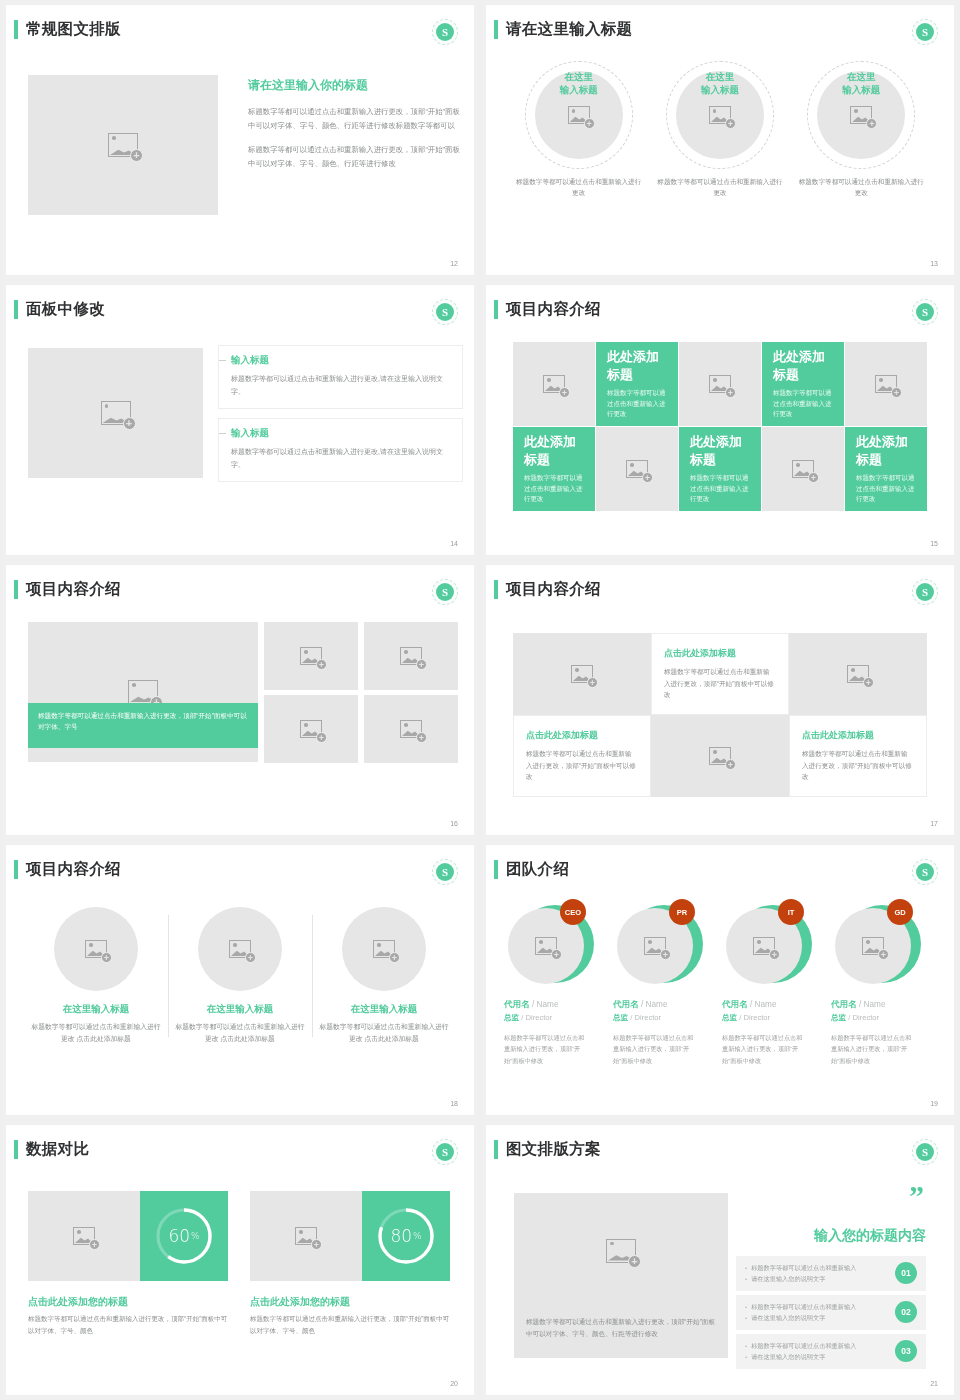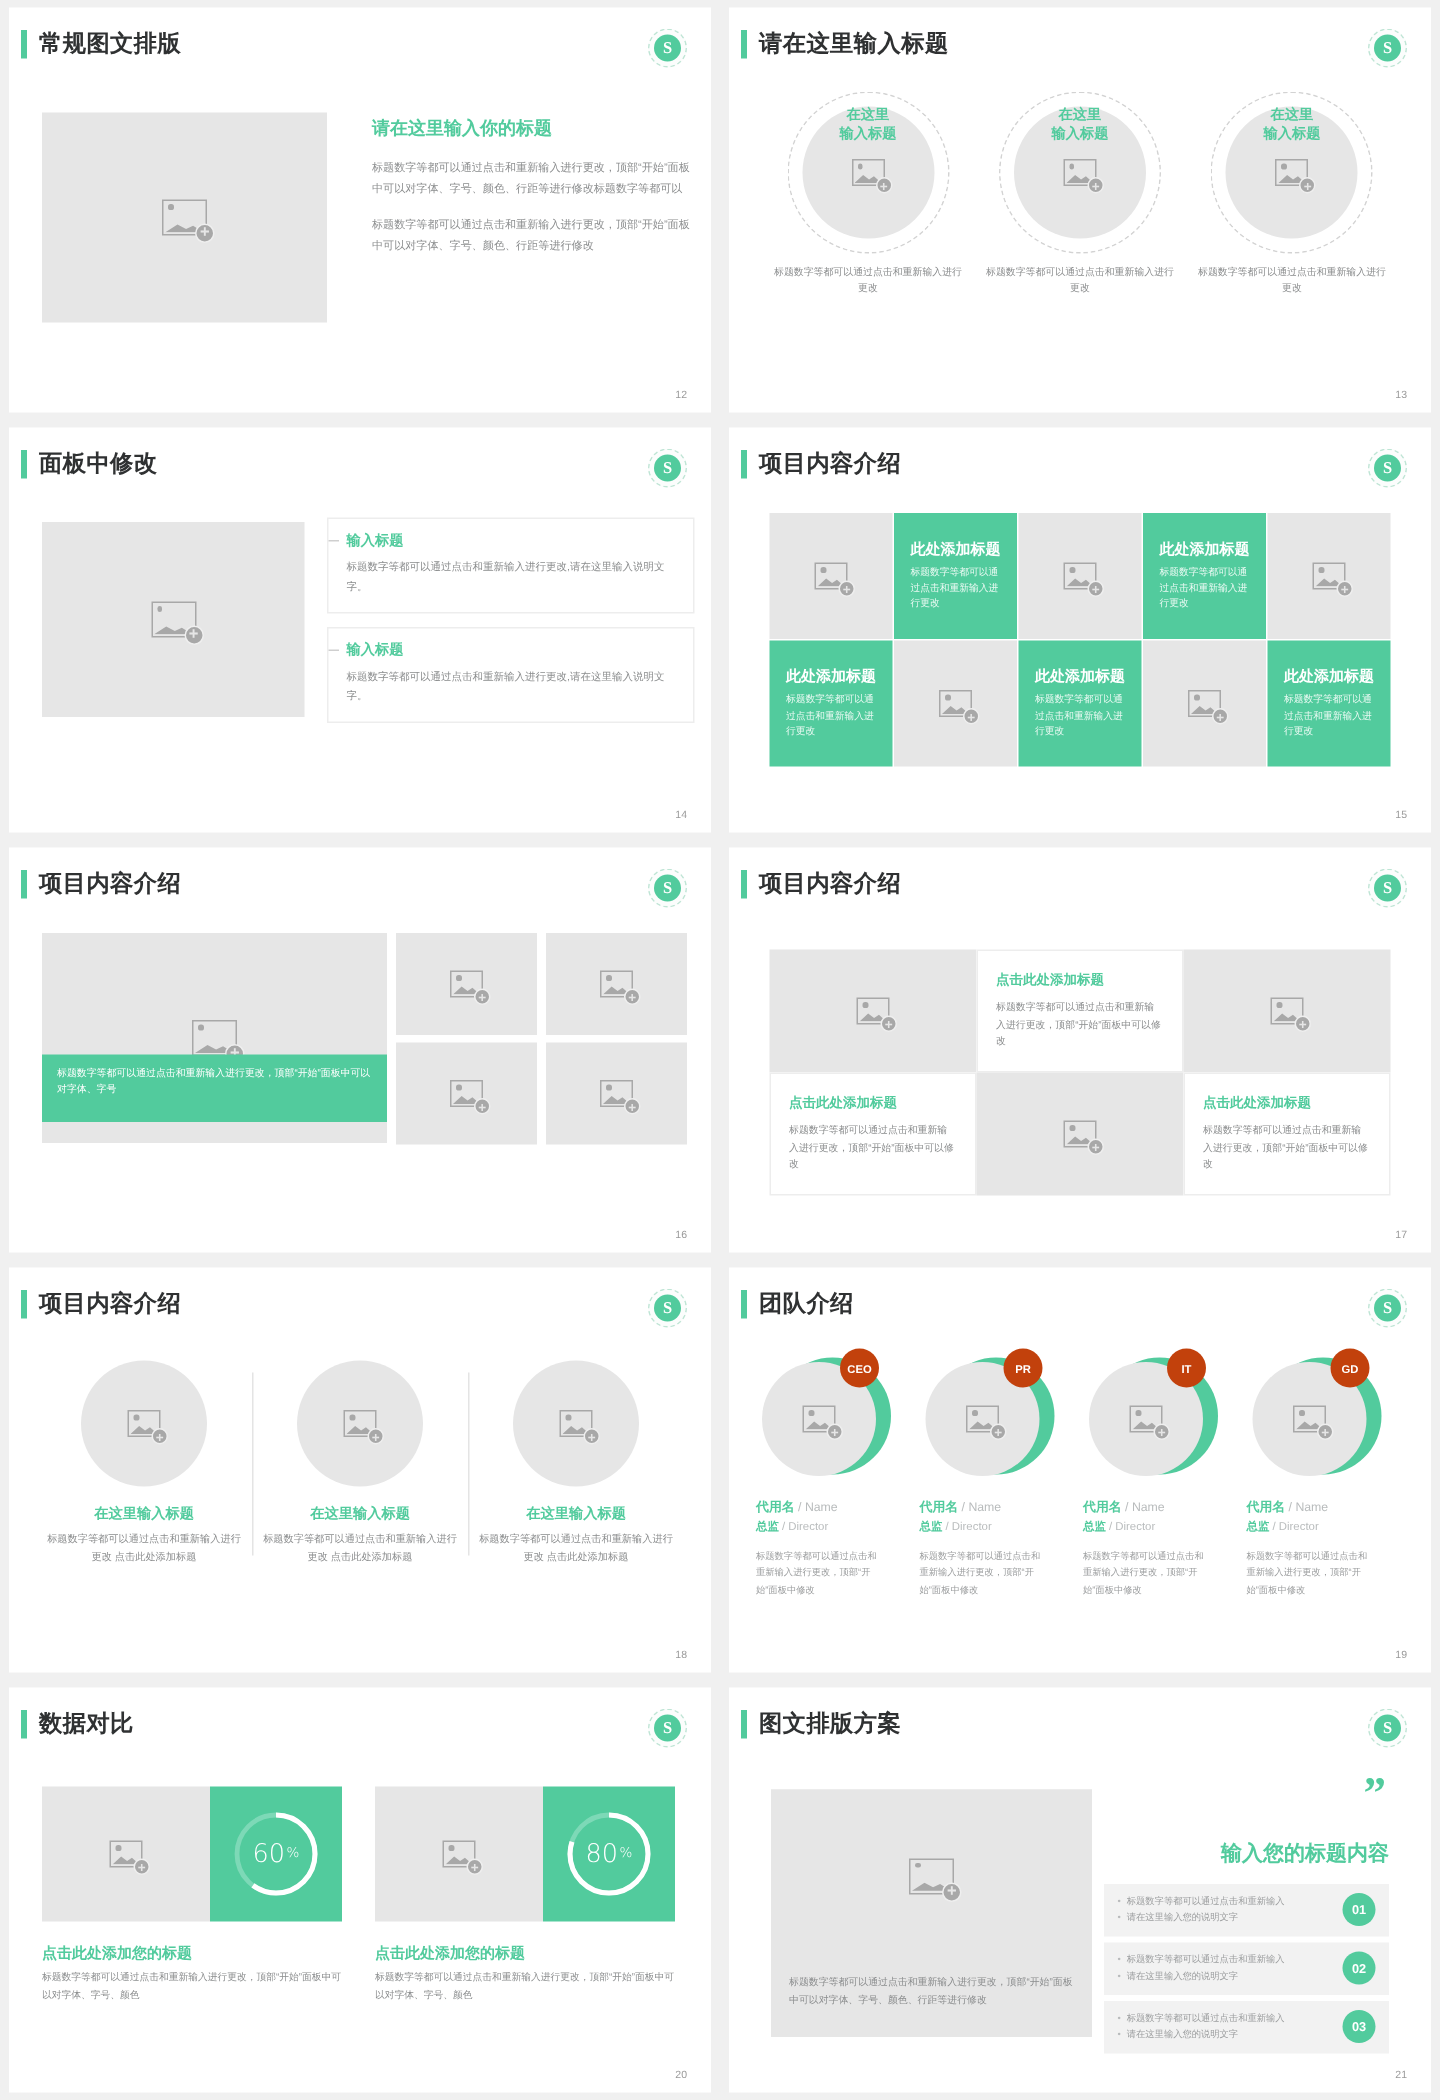--- a/index.html
+++ b/index.html
@@ -65,21 +65,21 @@
   .s14-box.b2 { top:133px; }
   .s14-h { color:#52cb9d; font-size:9.5px; font-weight:bold; margin-bottom:6px; position:relative; }
   .s14-h::before { content:""; position:absolute; left:-12px; top:6px; width:7px; height:1px; background:#cfcfcf; }
   .s14-p { color:#8b8d8e; font-size:7px; line-height:1.8; }
   
   .s15-grid { position:absolute; left:27px; top:57px; right:27px; display:grid;
               grid-template-columns: repeat(5, 1fr); grid-template-rows: 84px 84px; gap:1px; }
   .s15-cell { display:flex; align-items:center; justify-content:center; }
   .s15-cell.gray { background:#e6e6e6; }
   .s15-cell.green { background:#52cb9d; flex-direction:column; align-items:flex-start; justify-content:center; padding:0 11px; }
-  .s15-ct { color:#fff; font-size:10px; font-weight:bold; margin-bottom:4px; }
+  .s15-ct { color:#fff; font-size:13px; font-weight:bold; margin-bottom:4px; }
   .s15-cb { color:#eafaf3; font-size:6.5px; line-height:1.65; }
   
   .s16-main { position:absolute; left:22px; top:57px; width:230px; height:140px; }
   .s16-main .ph { width:100%; height:100%; }
   .s16-cap { position:absolute; left:22px; top:138px; width:230px; height:45px; background:#52cb9d;
              color:#fff; font-size:6.6px; line-height:1.7; padding:7px 10px; }
   .s16-r { position:absolute; }
   .s16-r.a { left:258px; top:57px; width:94px; height:68px; }
   .s16-r.b { left:358px; top:57px; width:94px; height:68px; }
   .s16-r.c { left:258px; top:130px; width:94px; height:68px; }

